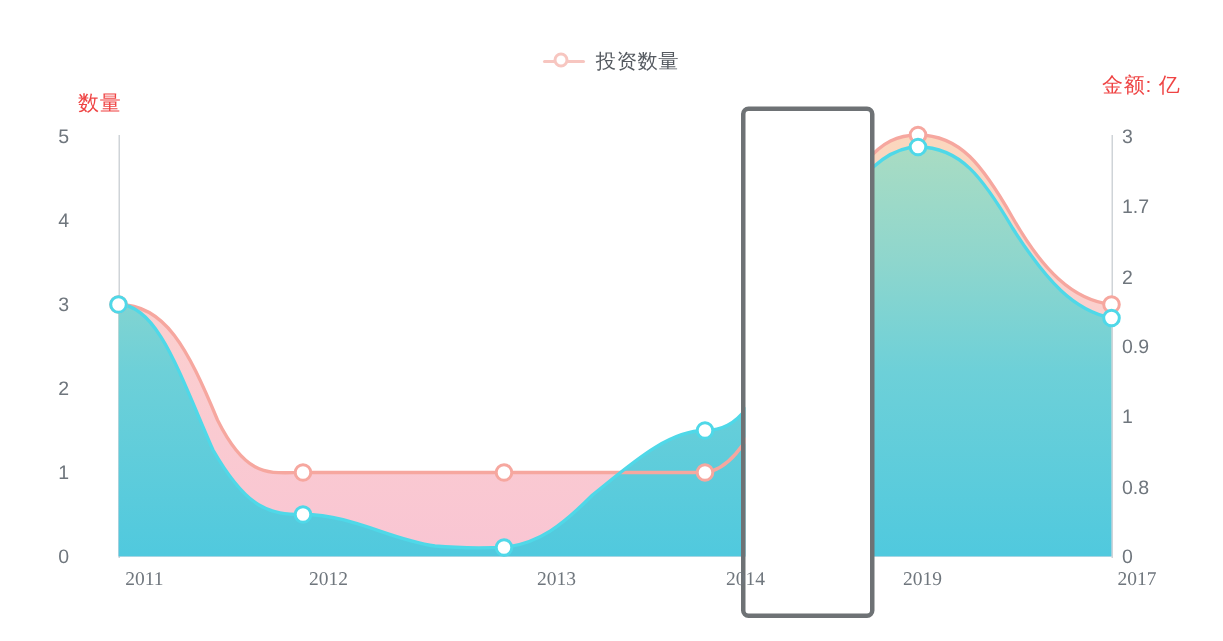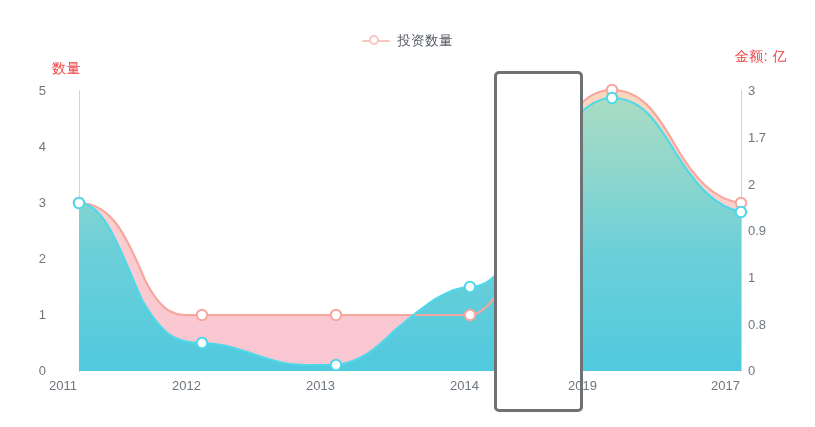--- a/index.html
+++ b/index.html
@@ -83,21 +83,21 @@
 
   
   .tick {
     position: absolute;
     font-size: 13px;
     color: #6f767d;
     white-space: nowrap;
   }
   .tick.left  { right: 0; text-align: right; width: 30px; }
   .tick.right { left: 0;  text-align: left;  width: 34px; }
-  .tick.xlab  { text-align: left; width: 60px; }
+  .tick.xlab  { text-align: right; width: 60px; font-family: Liberation Serif, serif; }
 
   .ticks-left  { position: absolute; left: 16px; top: 0; width: 30px; height: 427px; }
   .ticks-right { position: absolute; left: 748px; top: 0; width: 40px; height: 427px; }
   .ticks-x     { position: absolute; left: 0; top: 0; width: 815px; height: 427px; }
 
   .axis-line {
     position: absolute;
     background: #cfd4d8;
   }
   #axis-line-left  { left: 79px;  top: 90px; width: 1px; height: 282px; }
@@ -248,19 +248,19 @@
     <div class="tick right" style="top:177px">2</div>
     <div class="tick right" style="top:223px">0.9</div>
     <div class="tick right" style="top:270px">1</div>
     <div class="tick right" style="top:317px">0.8</div>
     <div class="tick right" style="top:363px">0</div>
   </div>
 
   <div class="ticks-x">
     <div class="tick xlab" style="left:49px;  top:378px">2011</div>
     <div class="tick xlab" style="left:172px; top:378px">2012</div>
-    <div class="tick xlab" style="left:306px; top:378px">2013</div>
+    <div class="tick xlab" style="left:324px; top:378px">2013</div>
     <div class="tick xlab" style="left:450px; top:378px">2014</div>
     <div class="tick xlab" style="left:568px; top:378px">2019</div>
     <div class="tick xlab" style="left:711px; top:378px">2017</div>
   </div>
 
 </div>
 
 </body></html>

